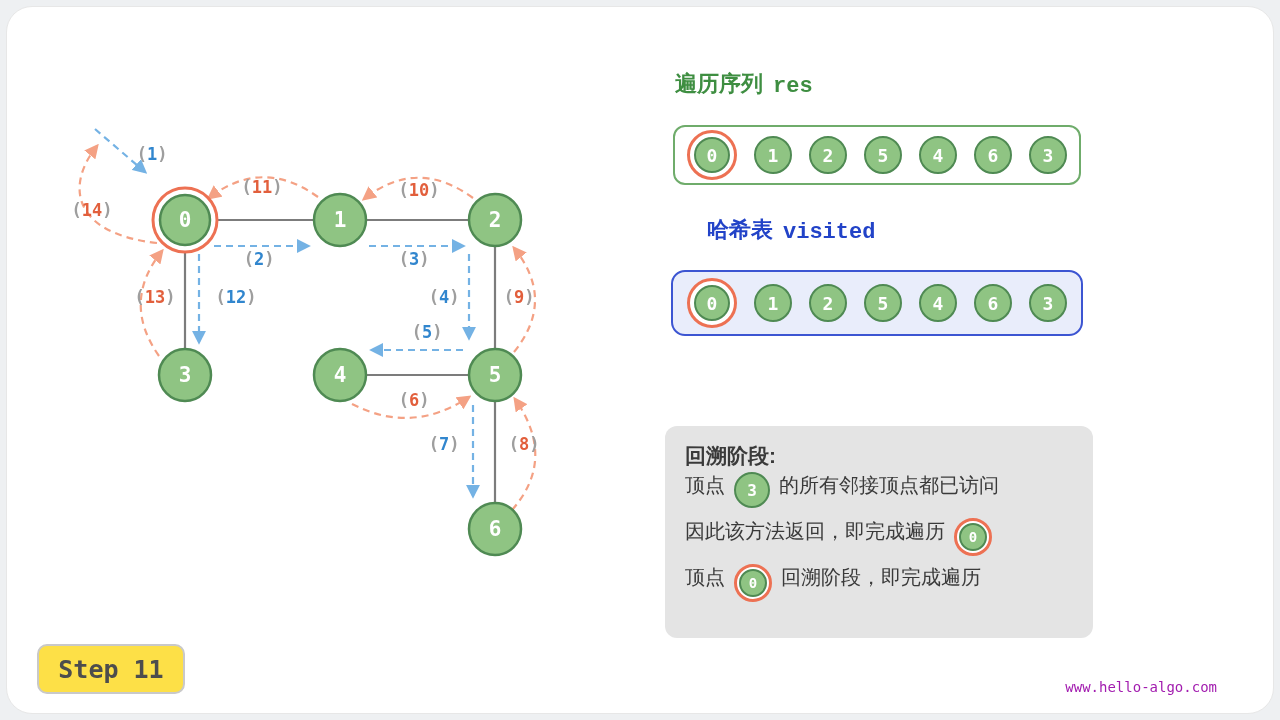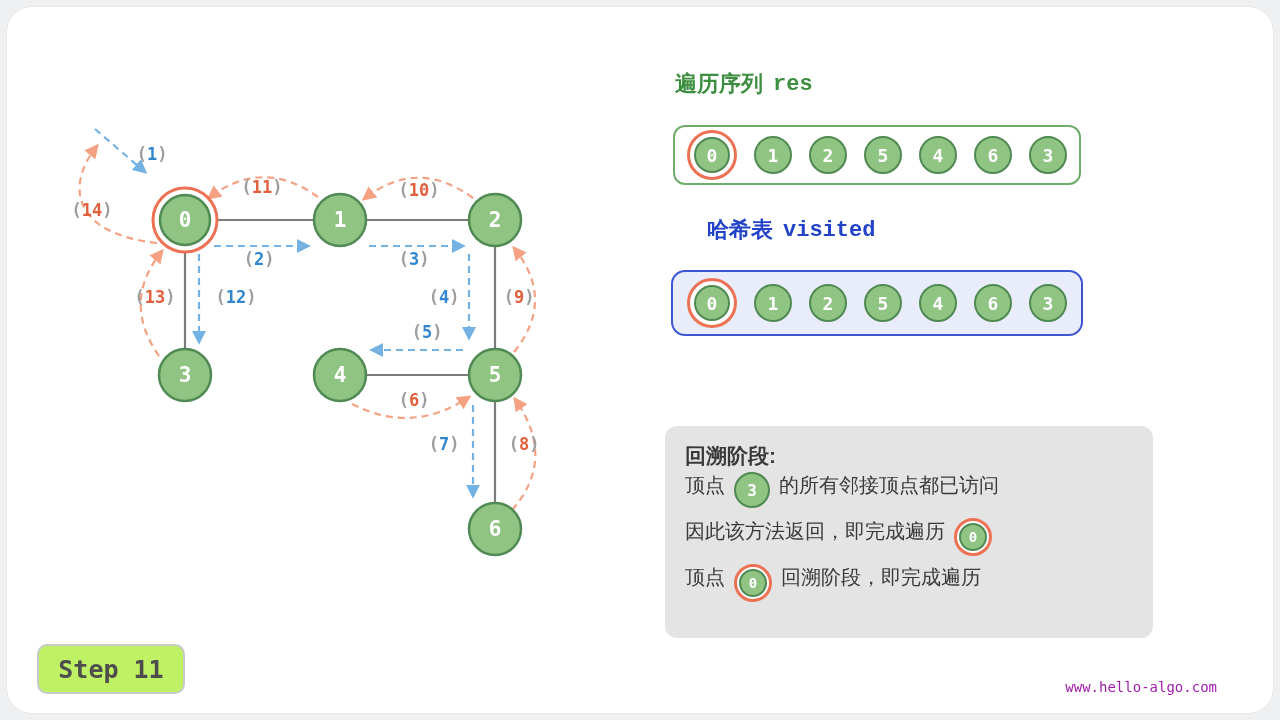--- a/index.html
+++ b/index.html
@@ -17,49 +17,49 @@
   .barrow { stroke: #f4a184; stroke-width: 2.2; fill: none; stroke-dasharray: 7 5; }
   .steplabel { font-family: "DejaVu Sans Mono", monospace; font-size: 17px; font-weight: bold; }
   .pgray { fill: #9e9e9e; }
   .numblue { fill: #3186ce; }
   .numorange { fill: #e25f3c; }
   .node-fill { fill: #8fc483; stroke: #4f8a53; stroke-width: 2.5; }
   .node-ring { fill: #ffffff; stroke: #ed7153; stroke-width: 3; }
   .node-num { fill: #ffffff; font-family: "DejaVu Sans Mono", monospace; font-size: 21px; font-weight: bold; text-anchor: middle; dominant-baseline: central; }
 
   
-  .panel-title { font-size: 22px; font-weight: bold; display: flex; gap: 10px; align-items: center; }
+  .panel-title { font-size: 22px; font-weight: bold; display: flex; gap: 10px; align-items: flex-end; }
   .panel-title .code { font-family: Liberation Mono, monospace; }
   .res-title { color: #3e8e41; }
   .visited-title { color: #2243c8; }
 
   .seq-box { display: flex; align-items: center; justify-content: space-between; }
   .res-box { left: 666px; top: 118px; width: 408px; height: 60px; border: 2px solid #6fac6b; border-radius: 12px; background: #ffffff; padding: 0 12px; }
   .visited-box { left: 664px; top: 263px; width: 412px; height: 66px; border: 2.5px solid #3c55d2; border-radius: 14px; background: #e9edfb; padding: 0 14px; }
 
   .seq-node { width: 38px; height: 38px; border-radius: 50%; background: #8fc483; border: 2px solid #4f8a53;
     color: #fff; font-family: "DejaVu Sans Mono", monospace; font-size: 18px; font-weight: bold;
     display: flex; align-items: center; justify-content: center; }
   .seq-hl { width: 50px; height: 50px; border-radius: 50%; border: 3px solid #ed7153; background: #fff;
     display: flex; align-items: center; justify-content: center; }
   .seq-hl .seq-node { width: 36px; height: 36px; }
 
   
-  .note-box { left: 658px; top: 419px; width: 488px; height: 212px; background: #e4e4e4; border-radius: 12px; padding: 14px 20px; color: #3a3a3a; }
+  .note-box { left: 658px; top: 419px; width: 428px; height: 212px; background: #e4e4e4; border-radius: 12px; padding: 14px 20px; color: #3a3a3a; }
   .note-heading { font-size: 21px; font-weight: bold; height: 32px; display: flex; align-items: center; }
   .note-line { font-size: 20px; height: 46px; display: flex; white-space: nowrap; }
   .inl-node { width: 36px; height: 36px; border-radius: 50%; background: #8fc483; border: 2px solid #4f8a53;
     color: #fff; font-family: "DejaVu Sans Mono", monospace; font-size: 16px; font-weight: bold;
     display: inline-flex; align-items: center; justify-content: center; margin: 0 9px; flex: 0 0 auto; }
   .inl-hl { width: 38px; height: 38px; border-radius: 50%; border: 3px solid #ed7153; background: #fff;
     display: inline-flex; align-items: center; justify-content: center; margin: 0 9px; flex: 0 0 auto; }
   .inl-hl .inl-node { width: 28px; height: 28px; font-size: 14px; margin: 0; border-width: 2px; }
 
   
-  .step-box { left: 30px; top: 637px; width: 148px; height: 50px; background: #bef264; border: 2px solid #c9c9c9; border-radius: 10px;
+  .step-box { left: 30px; top: 637px; width: 148px; height: 50px; background: #fde047; border: 2px solid #c9c9c9; border-radius: 10px;
     display: flex; align-items: center; justify-content: center;
     font-family: "DejaVu Sans Mono", monospace; font-size: 25px; font-weight: bold; color: #4d4d4d; }
   .watermark { right: 56px; top: 672px; font-family: "DejaVu Sans Mono", monospace; font-size: 14px; color: #a21caf; }
 </style>
 </head>
 <body>
 
 <div class="card">
 
   <svg class="graph" width="660" height="620" viewBox="0 0 660 620">

